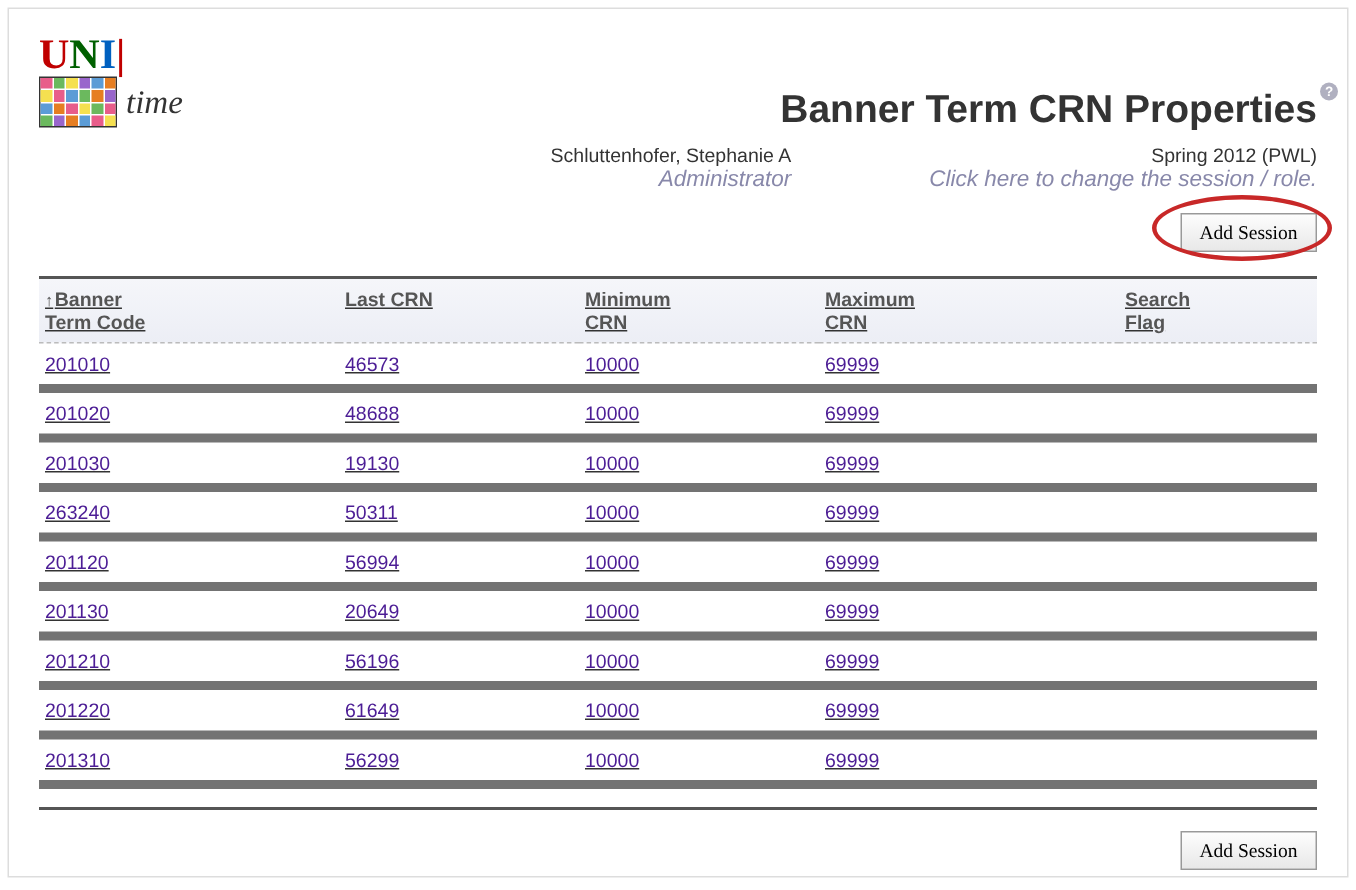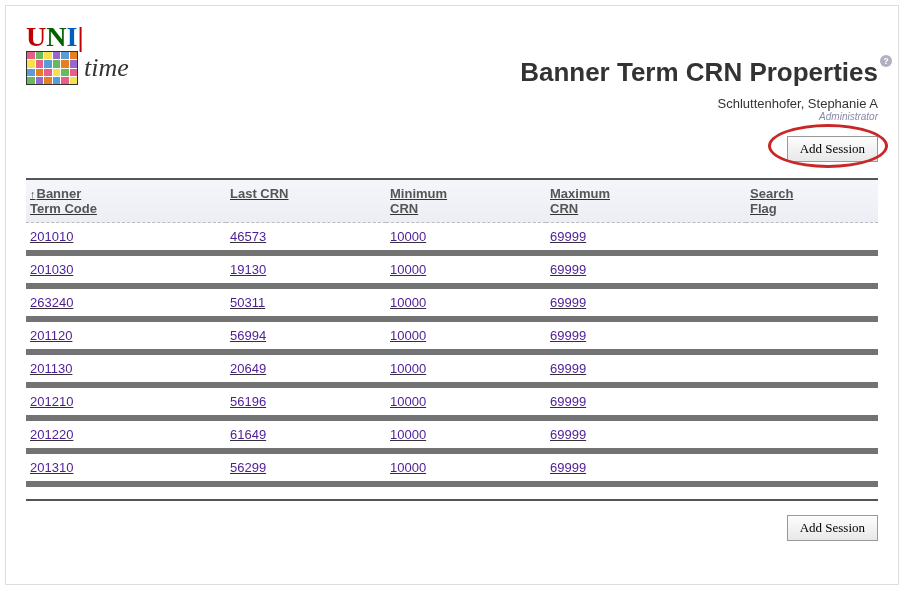--- a/index.html
+++ b/index.html
@@ -53,21 +53,21 @@
       display: grid;
       grid-template-columns: repeat(6, 1fr);
       grid-template-rows: repeat(4, 1fr);
       gap: 1px;
       border: 1px solid #333;
     }
     .grid-block div { }
     .c1{background:#e85d8a}.c2{background:#6bb95e}.c3{background:#f5e050}.c4{background:#9966cc}.c5{background:#5c9cd6}.c6{background:#e67e22}
     .logo-time {
       font-family: "Brush Script MT", cursive;
-      font-size: 26px;
+      font-size: 22px;
       color: #333;
       font-style: italic;
       margin-left: 6px;
     }
     .title-area {
       text-align: right;
       flex: 1;
     }
     .page-title {
       font-size: 26px;
@@ -95,21 +95,21 @@
     }
     .user-row {
       display: flex;
       justify-content: flex-end;
       gap: 92px;
       font-size: 13px;
       color: #333;
     }
     .user-block { text-align: right; }
     .user-sub {
-      font-size: 10px;
+      font-size: 15px;
       color: #8888aa;
       font-style: italic;
       cursor: pointer;
     }
     .btn-row-top {
       text-align: right;
       margin-top: 14px;
       margin-bottom: 6px;
       position: relative;
     }
@@ -217,20 +217,24 @@
     <div class="title-area">
       <div class="page-title">
         <span>Banner Term CRN Properties</span>
         <span class="help-icon">?</span>
       </div>
       <div class="user-row">
         <div class="user-block">
           <div>Schluttenhofer, Stephanie A</div>
           <div class="user-sub">Administrator</div>
         </div>
+        <div class="user-block">
+          <div>Spring 2012 (PWL)</div>
+          <div class="user-sub">Click here to change the session / role.</div>
+        </div>
       </div>
       <div class="btn-row-top">
         <button class="btn">Add Session</button>
         <div class="highlight-oval"></div>
       </div>
     </div>
   </div>
 
   <div class="divider-thick"></div>
 
@@ -254,20 +258,27 @@
     </thead>
     <tbody id="tbody">
         <tr>
           <td>201010</td>
           <td>46573</td>
           <td>10000</td>
           <td>69999</td>
           <td></td>
         </tr>
         <tr>
+          <td>201020</td>
+          <td>48688</td>
+          <td>10000</td>
+          <td>69999</td>
+          <td></td>
+        </tr>
+        <tr>
           <td>201030</td>
           <td>19130</td>
           <td>10000</td>
           <td>69999</td>
           <td></td>
         </tr>
         <tr>
           <td>263240</td>
           <td>50311</td>
           <td>10000</td>

